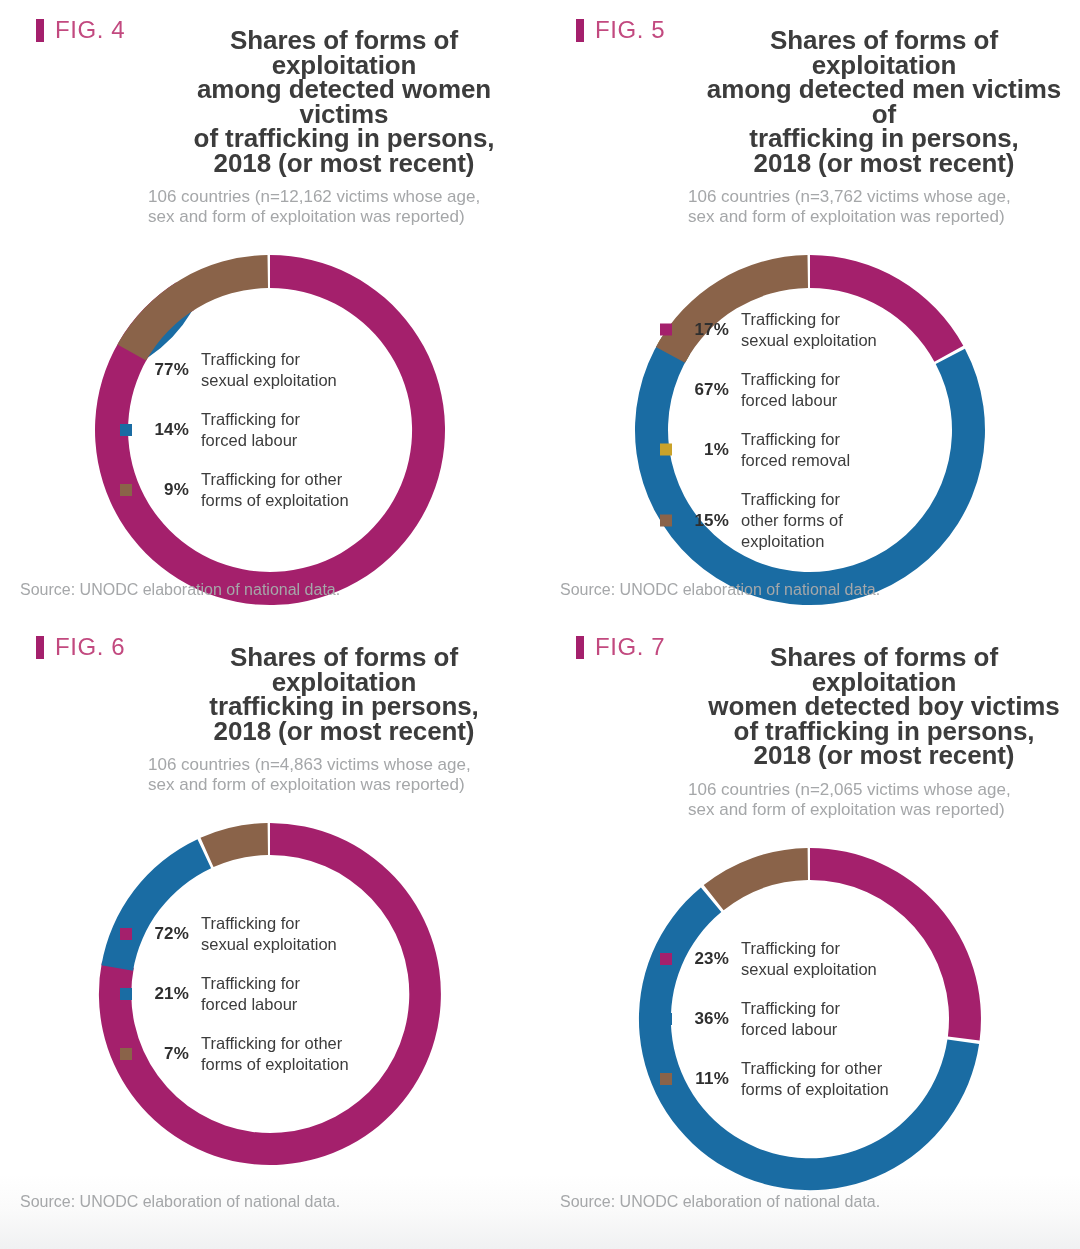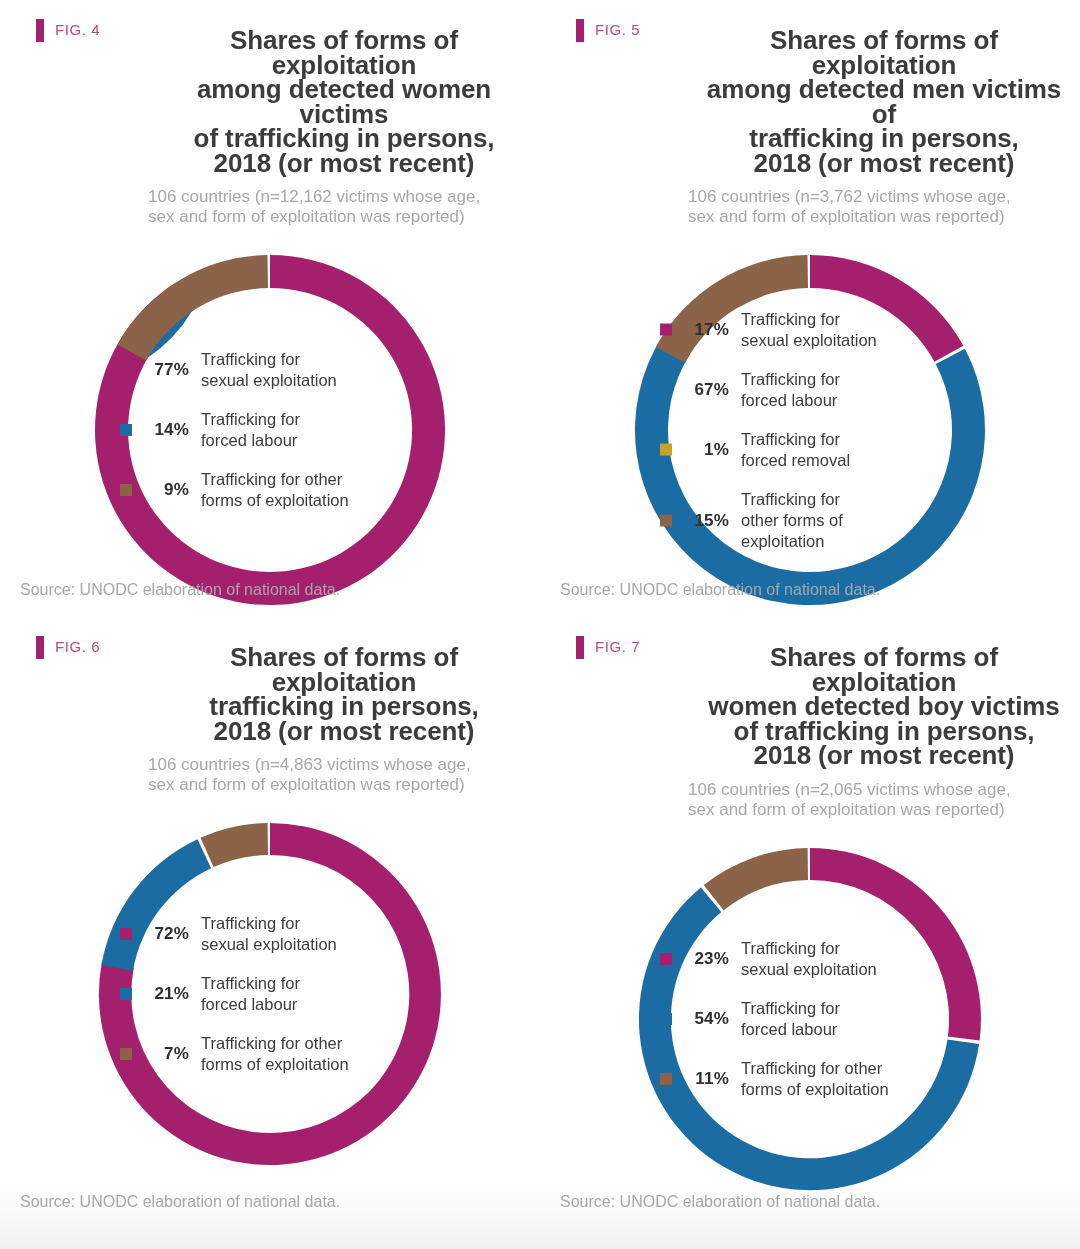--- a/index.html
+++ b/index.html
@@ -46,21 +46,21 @@
   }
   .fig-bar {
     width: 8px;
     height: 23px;
     background: #a4206c;
     margin-right: 11px;
     flex: 0 0 8px;
   }
   .fig-num {
     color: #c2497f;
-    font-size: 15px;
+    font-size: 24px;
     letter-spacing: 0.6px;
     line-height: 22px;
     white-space: nowrap;
   }
   .fig-titles { flex: 1 1 auto; }
   .fig-title {
     font-size: 26px;
     font-weight: bold;
     line-height: 24.5px;
     color: #3c3c3c;
@@ -383,21 +383,21 @@
             <div class="legend-row">
               <span class="legend-swatch" style="background:#a4206c"></span>
               <span class="legend-pct">23%</span>
               <span class="legend-label">
                 <span class="ln">Trafficking for</span>
                 <span class="ln">sexual exploitation</span>
               </span>
             </div>
             <div class="legend-row">
               <span class="legend-swatch" style="background:#1a6ca3"></span>
-              <span class="legend-pct">54%</span>
+              <span class="legend-pct">36%</span>
               <span class="legend-label">
                 <span class="ln">Trafficking for</span>
                 <span class="ln">forced labour</span>
               </span>
             </div>
             <div class="legend-row">
               <span class="legend-swatch" style="background:#8a6349"></span>
               <span class="legend-pct">11%</span>
               <span class="legend-label">
                 <span class="ln">Trafficking for other</span>

